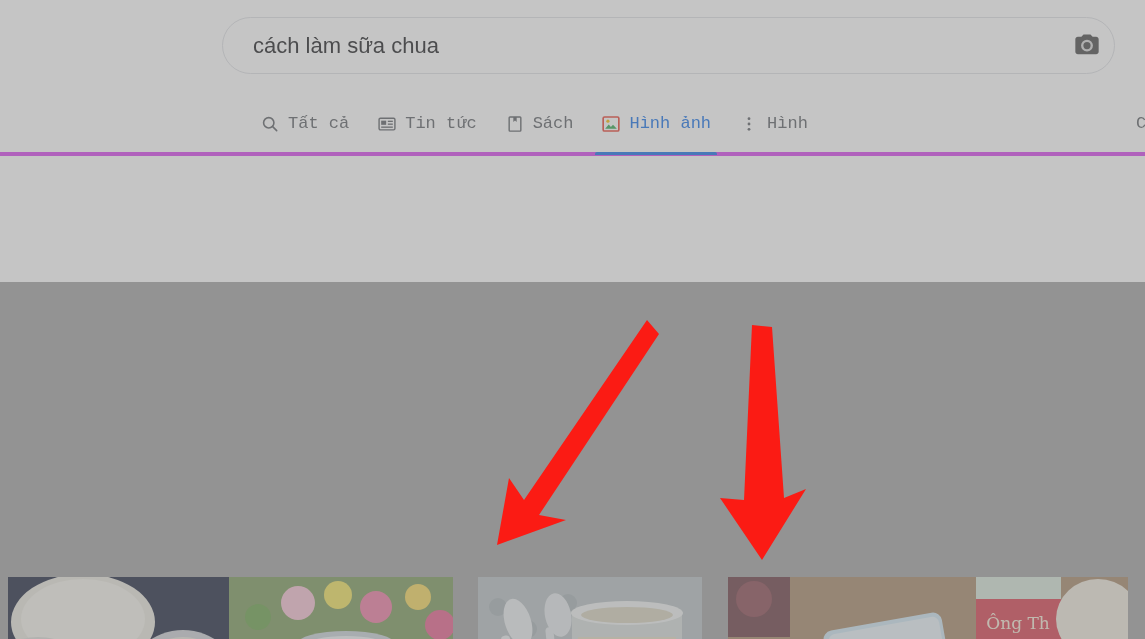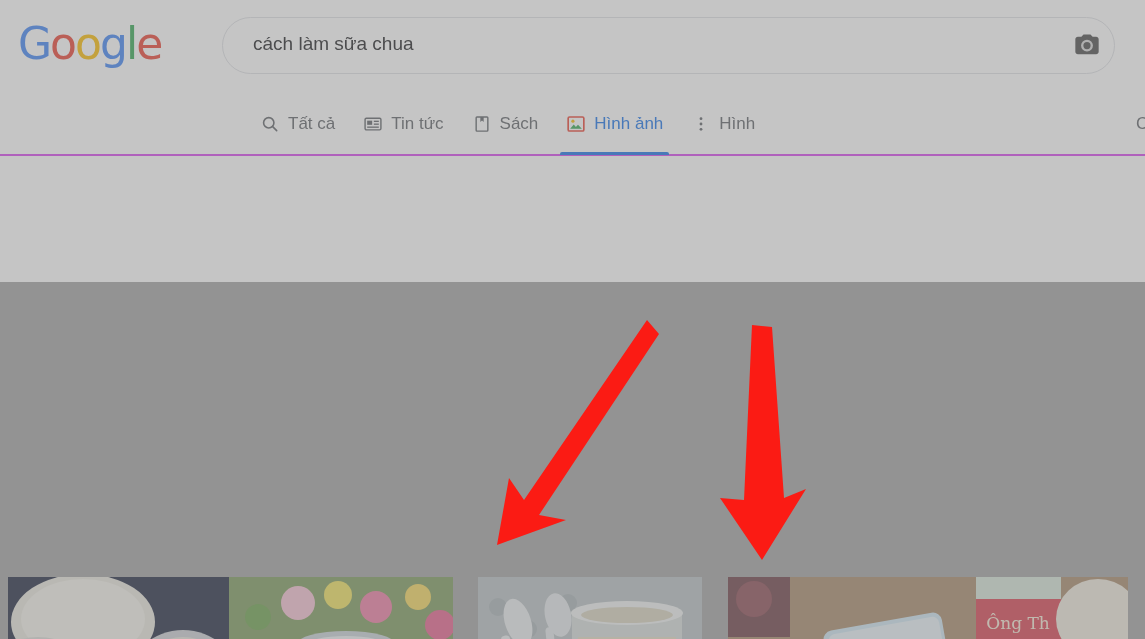--- a/index.html
+++ b/index.html
@@ -16,28 +16,28 @@
   
   .header { position:absolute; left:0; top:0; width:1145px; height:92px; background:#fff; }
   .glogo { position:absolute; left:18px; top:22px; font-size:44px; line-height:44px;
            letter-spacing:-2px; font-family:"DejaVu Sans", sans-serif; font-weight:400; }
   .glogo span { display:inline-block; }
   .g1{color:#4285F4;} .g2{color:#EA4335;} .g3{color:#FBBC05;}
   .g4{color:#4285F4;} .g5{color:#34A853;} .g6{color:#EA4335;}
 
   .searchbox { position:absolute; left:222px; top:17px; width:893px; height:57px;
                border:1px solid #dfe1e5; border-radius:30px; background:#fff; }
-  .searchtext { position:absolute; left:253px; top:33px; font-size:19px; color:#202124;
+  .searchtext { position:absolute; left:253px; top:33px; font-size:22px; color:#202124;
                 font-family:"Liberation Sans", sans-serif; white-space:nowrap; }
   .camera-btn { position:absolute; left:1070px; top:30px; width:34px; height:30px;
                 display:flex; align-items:center; justify-content:center; }
 
   
   .navbar { position:absolute; left:0; top:92px; width:1145px; height:64px; background:#fff;
-            border-bottom:2px solid #d946ef; }
+            border-bottom:4px solid #d946ef;font-family:Liberation Mono, monospace; }
   .navrow { position:absolute; left:246px; top:0; height:63px; display:flex; align-items:center; gap:0; }
   .navtab { display:flex; align-items:center; gap:8px; height:63px; padding:0 14px;
             position:relative; white-space:nowrap; }
   .navtab .lbl { font-size:17px; color:#5f6368; }
   .navtab.active .lbl { color:#1a73e8; }
   .navtab.active:after { content:""; position:absolute; left:8px; right:8px; bottom:0;
                          height:3px; background:#1a73e8; border-radius:2px 2px 0 0; }
   .nav-ico { width:20px; height:20px; display:block; }
   .tools-partial { position:absolute; left:1136px; top:22px; font-size:17px; color:#5f6368;
                    white-space:nowrap; overflow:hidden; width:9px; }
@@ -62,23 +62,20 @@
   
   #arrows { position:absolute; inset:0; pointer-events:none; }
 </style>
 </head>
 <body>
 
 <div id="page">
 
   <div class="header">
 
-    <div class="glogo">
-      <span class="g1">G</span><span class="g2">o</span><span class="g3">o</span><span class="g4">g</span><span class="g5">l</span><span class="g6">e</span>
-    </div>
 
     <div class="searchbox"></div>
     <div class="searchtext" placeholder="Tìm kiếm">cách làm sữa chua</div>
 
     <div class="camera-btn">
       <svg viewBox="0 0 24 24" width="28" height="28" aria-hidden="true">
         <path fill="#4d4d4d" d="M9 3L7.2 5H4.2C3 5 2 6 2 7.2v10.6C2 19 3 20 4.2 20h15.6c1.2 0 2.2-1 2.2-2.2V7.2C22 6 21 5 19.8 5h-3L15 3H9z"></path>
         <circle cx="12" cy="12.5" r="4.1" fill="none" stroke="#d9d9d9" stroke-width="2"></circle>
       </svg>
     </div>

